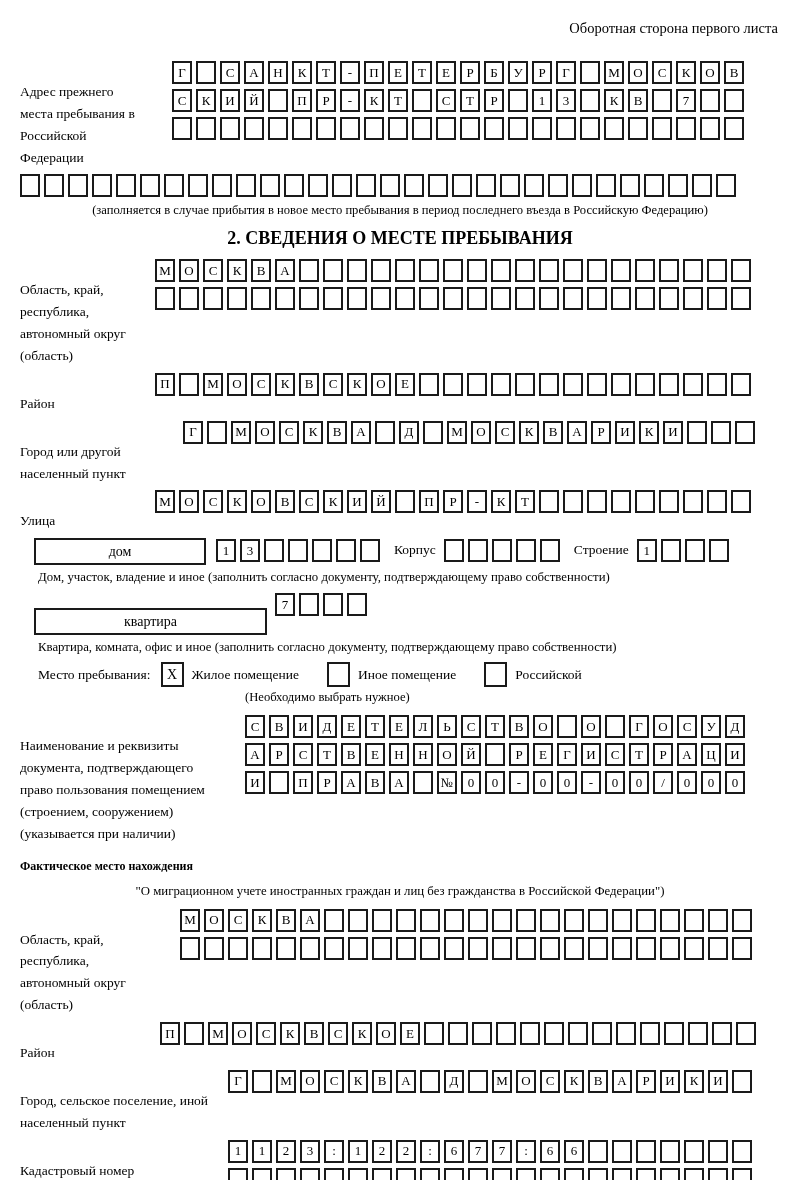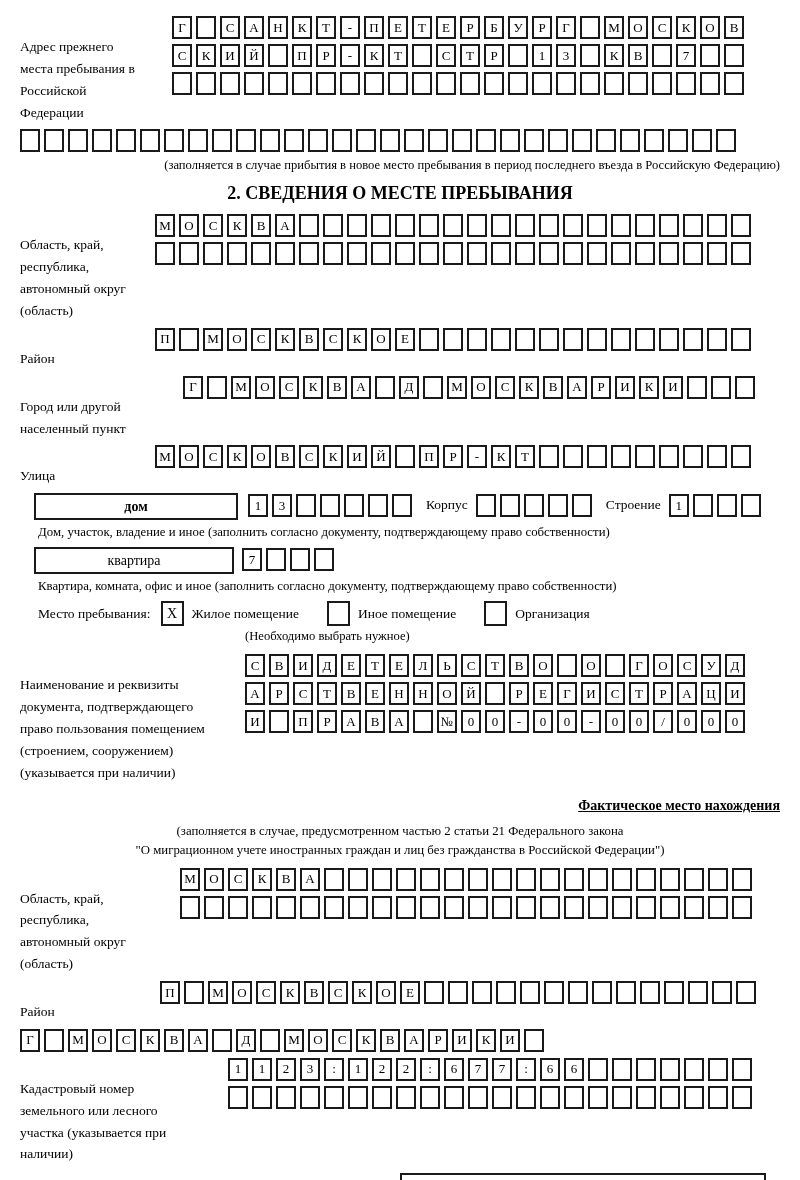--- a/index.html
+++ b/index.html
@@ -18,50 +18,51 @@
   .w-dist2{width:140px;padding-right:10px;}
   .w-city2{width:208px;padding-right:10px;}
   .w-cad{width:208px;padding-right:30px;}
 
   .cellcol{display:flex;flex-direction:column;}
   .cellcol .cells{margin-bottom:5px;}
   .cells{display:flex;gap:4px;flex:0 0 auto;}
   .cell{width:20px;height:23px;box-sizing:border-box;border:2px solid #1a1a1a;background:#fff;
         display:flex;align-items:center;justify-content:center;font-size:13px;flex:0 0 auto;}
 
-  .note-center{text-align:right;font-size:12.6px;margin:2px 0 10px 0;}
+  .note-center{text-align:center;font-size:12.6px;margin:2px 0 10px 0;}
   .sec-title{text-align:center;font-weight:bold;font-size:18px;margin:4px 0 10px 0;}
 
   .house-row{display:flex;align-items:flex-start;margin:2px 0 5px 14px;}
   .big-input{border:2px solid #1a1a1a;box-sizing:border-box;height:27px;display:flex;align-items:center;
              justify-content:center;font-size:14px;flex:0 0 auto;background:#fff;}
-  .house-box{width:204px;margin-right:10px;font-weight:bold;}
-  .apt-box{width:200px;margin-right:8px;}
+  .house-box{width:172px;margin-right:10px;}
+  .apt-box{width:233px;margin-right:8px;margin-top:16px;}
   .inline-label{font-size:13.5px;padding:4px 8px 0 14px;flex:0 0 auto;}
   .house-row .cells{padding-top:1px;}
   .note-left{font-size:12.8px;margin:0 0 7px 18px;}
 
   .stay-row{display:flex;align-items:center;margin:4px 0 3px 18px;}
   .stay-label{font-size:13.5px;margin-right:10px;}
   .checkbox{width:23px;height:25px;box-sizing:border-box;border:2px solid #1a1a1a;display:flex;
             align-items:center;justify-content:center;font-size:14px;flex:0 0 auto;}
   .opt-label{font-size:13.5px;margin:0 28px 0 8px;}
   .stay-note{font-size:12.6px;margin:0 0 10px 225px;}
 
-  .fact-title{text-align:right;font-weight:bold;font-size:14px;margin:14px 0 10px 0;text-decoration:underline;}
+  .fact-title{text-align:left;font-weight:bold;font-size:12px;margin:14px 0 10px 0;}
   .fact-note{text-align:center;font-size:12.8px;margin:0 0 4px 0;}
   .fact-note2{text-align:center;font-size:12.8px;margin:0 0 10px 0;}
 
   .stamp-box{width:366px;height:172px;border:2px solid #1a1a1a;box-sizing:border-box;margin:8px 0 8px 380px;background:#fff;}
 </style>
 </head>
 <body>
 
 <div class="page">
 
+  <div class="header-note">Оборотная сторона первого листа</div>
 
   <div class="field">
     <div class="flabel w-prev">Адрес прежнего места пребывания в Российской Федерации</div>
     <div class="cellcol">
       <div class="cells">
           <span class="cell">Г</span>
           <span class="cell"></span>
           <span class="cell">С</span>
           <span class="cell">А</span>
           <span class="cell">Н</span>
@@ -367,21 +368,21 @@
   </div>
   <div class="note-left">Квартира, комната, офис и иное (заполнить согласно документу, подтверждающему право собственности)</div>
 
   <div class="stay-row">
     <span class="stay-label">Место пребывания:</span>
     <span class="checkbox">X</span>
     <span class="opt-label">Жилое помещение</span>
     <span class="checkbox"></span>
     <span class="opt-label">Иное помещение</span>
     <span class="checkbox"></span>
-    <span class="opt-label">Организация</span>
+    <span class="opt-label">Российской</span>
   </div>
   <div class="stay-note">(Необходимо выбрать нужное)</div>
 
   <div class="field">
     <div class="flabel w-doc">Наименование и реквизиты документа, подтверждающего право пользования помещением (строением, сооружением) (указывается при наличии)</div>
     <div class="cellcol">
       <div class="cells">
           <span class="cell">С</span>
           <span class="cell">В</span>
           <span class="cell">И</span>
@@ -447,21 +448,20 @@
           <span class="cell">0</span>
           <span class="cell">/</span>
           <span class="cell">0</span>
           <span class="cell">0</span>
           <span class="cell">0</span>
         </div>
     </div>
   </div>
 
   <div class="fact-title">Фактическое место нахождения</div>
-  <div class="fact-note">(заполняется в случае, предусмотренном частью 2 статьи 21 Федерального закона</div>
   <div class="fact-note2">"О миграционном учете иностранных граждан и лиц без гражданства в Российской Федерации")</div>
 
   <div class="field">
     <div class="flabel w-reg2">Область, край, республика, автономный округ (область)</div>
     <div class="cellcol">
       <div class="cells">
           <span class="cell">М</span>
           <span class="cell">О</span>
           <span class="cell">С</span>
           <span class="cell">К</span>
@@ -540,20 +540,21 @@
         <span class="cell"></span>
         <span class="cell"></span>
         <span class="cell"></span>
         <span class="cell"></span>
         <span class="cell"></span>
         <span class="cell"></span>
       </div>
   </div>
 
   <div class="field">
+    <div class="flabel w-city2">Город, сельское поселение, иной населенный пункт</div>
     <div class="cells">
         <span class="cell">Г</span>
         <span class="cell"></span>
         <span class="cell">М</span>
         <span class="cell">О</span>
         <span class="cell">С</span>
         <span class="cell">К</span>
         <span class="cell">В</span>
         <span class="cell">А</span>
         <span class="cell"></span>

